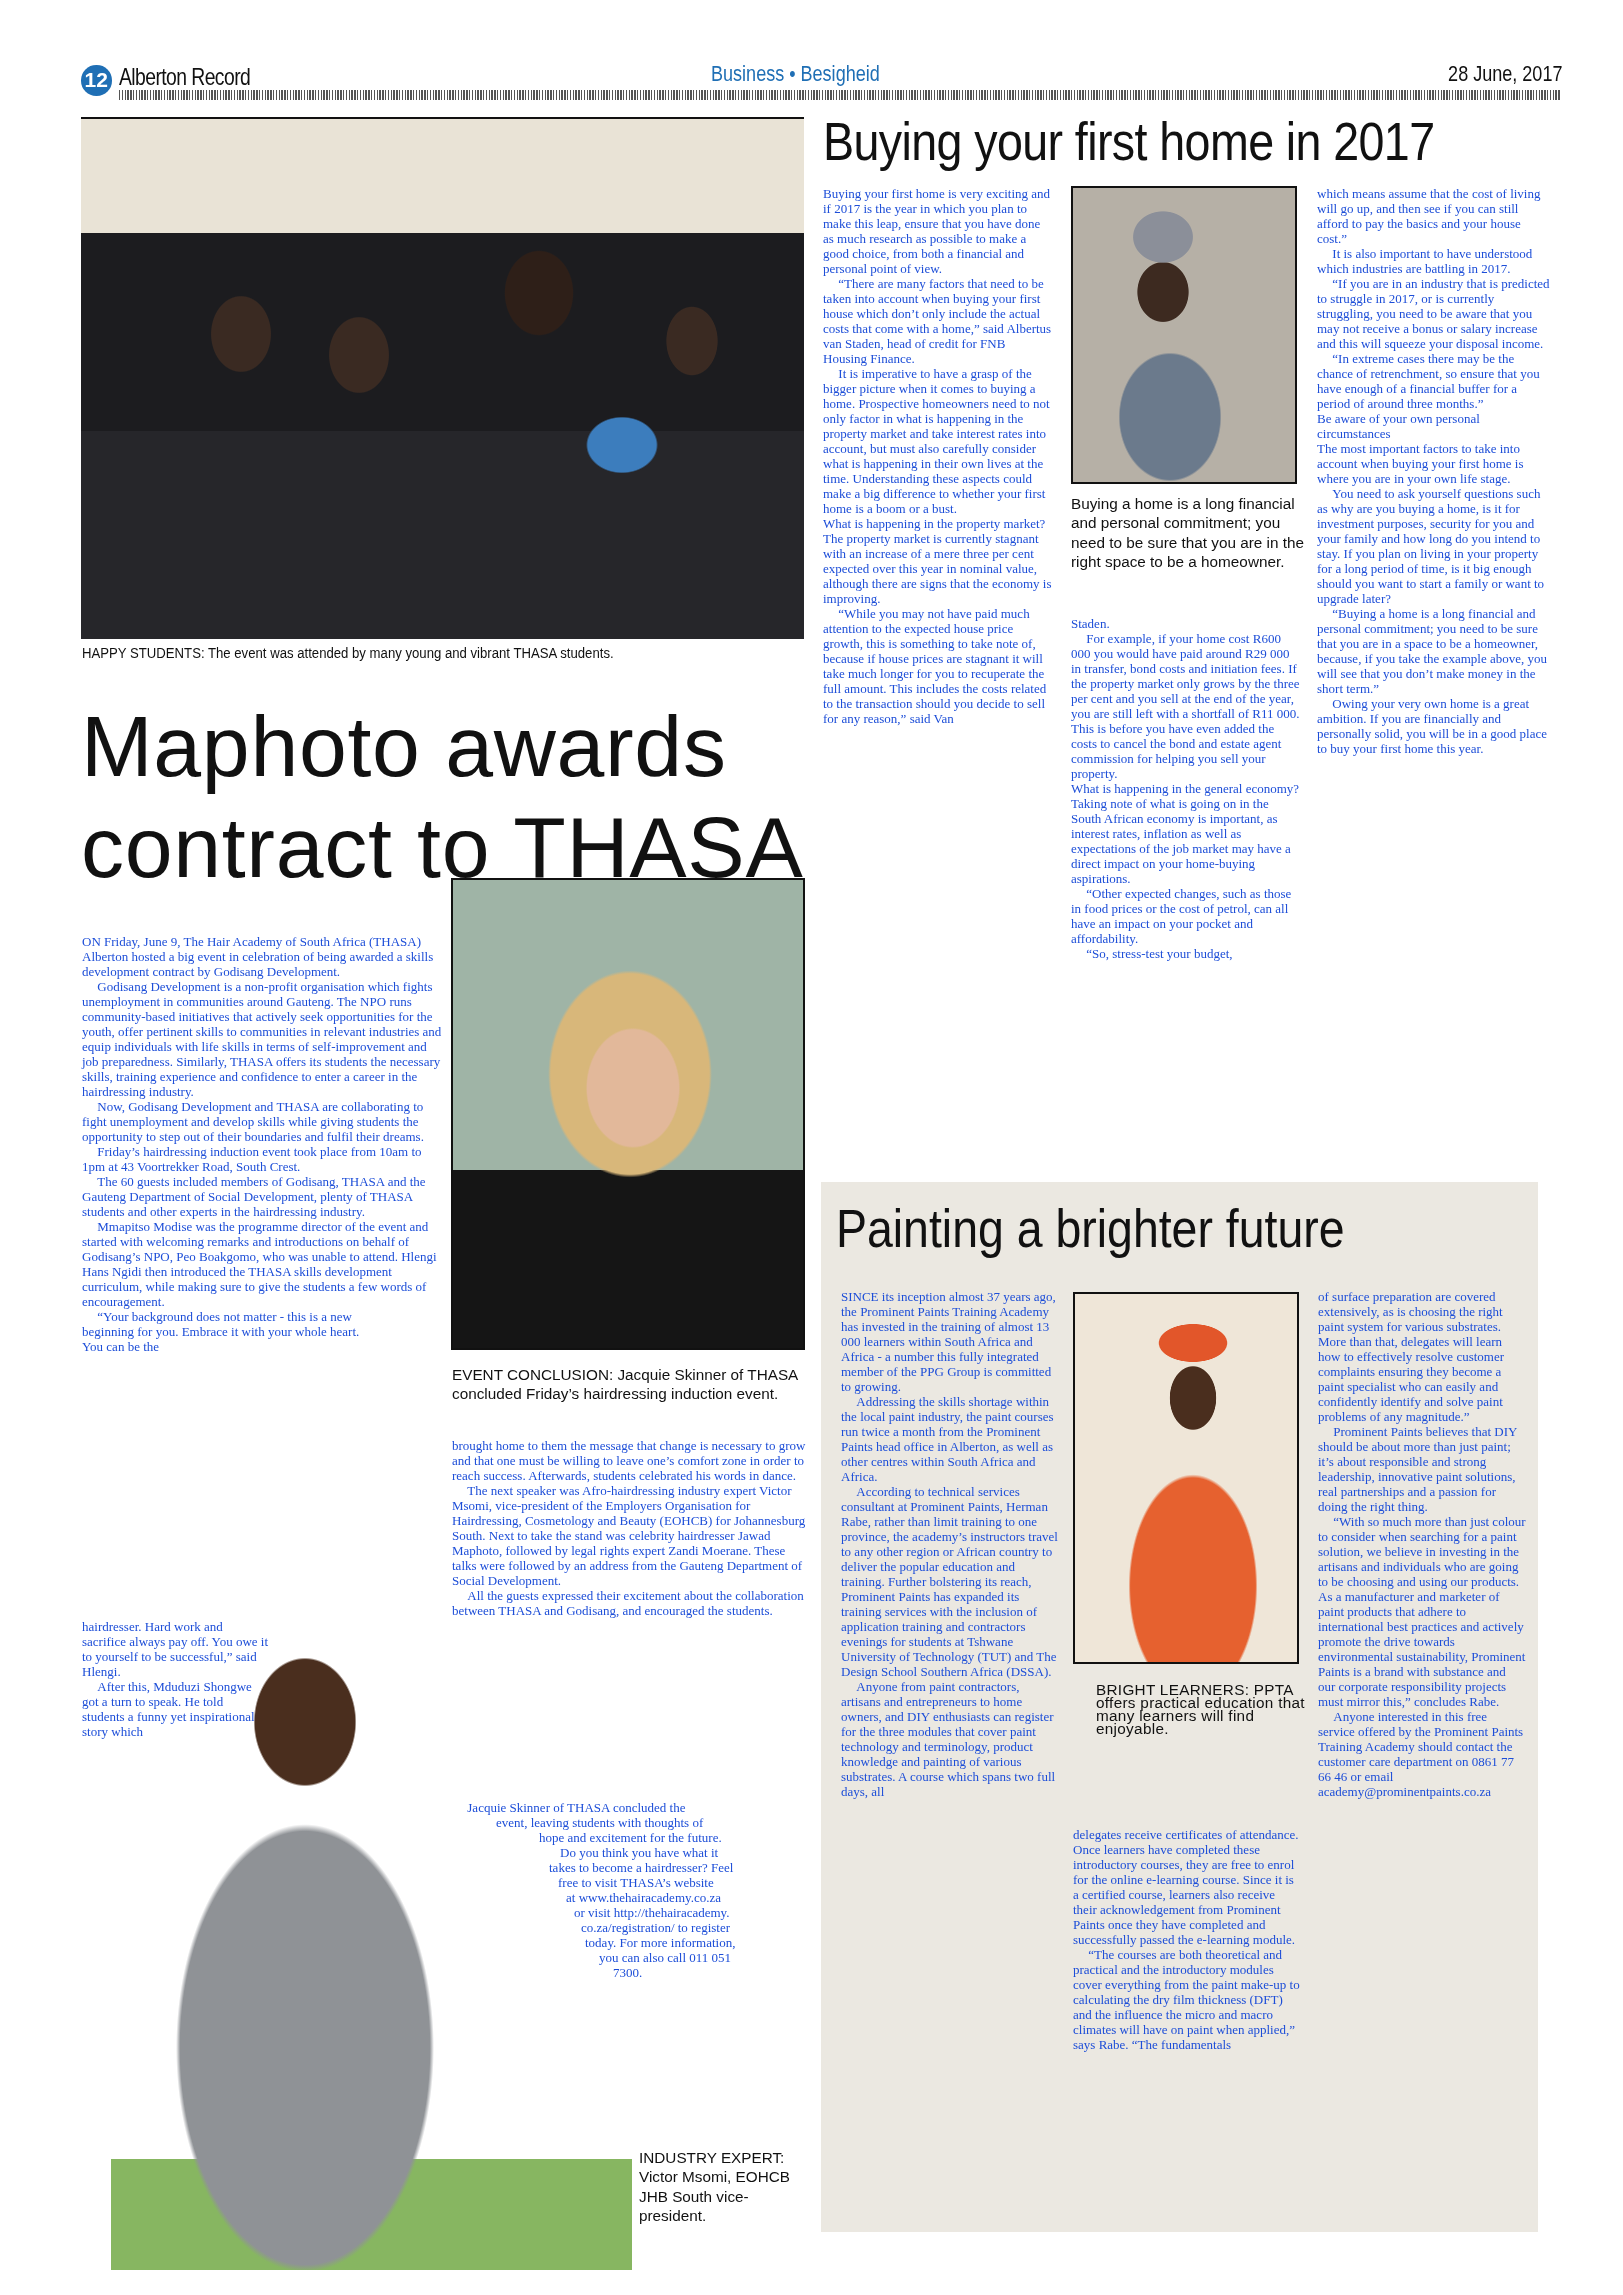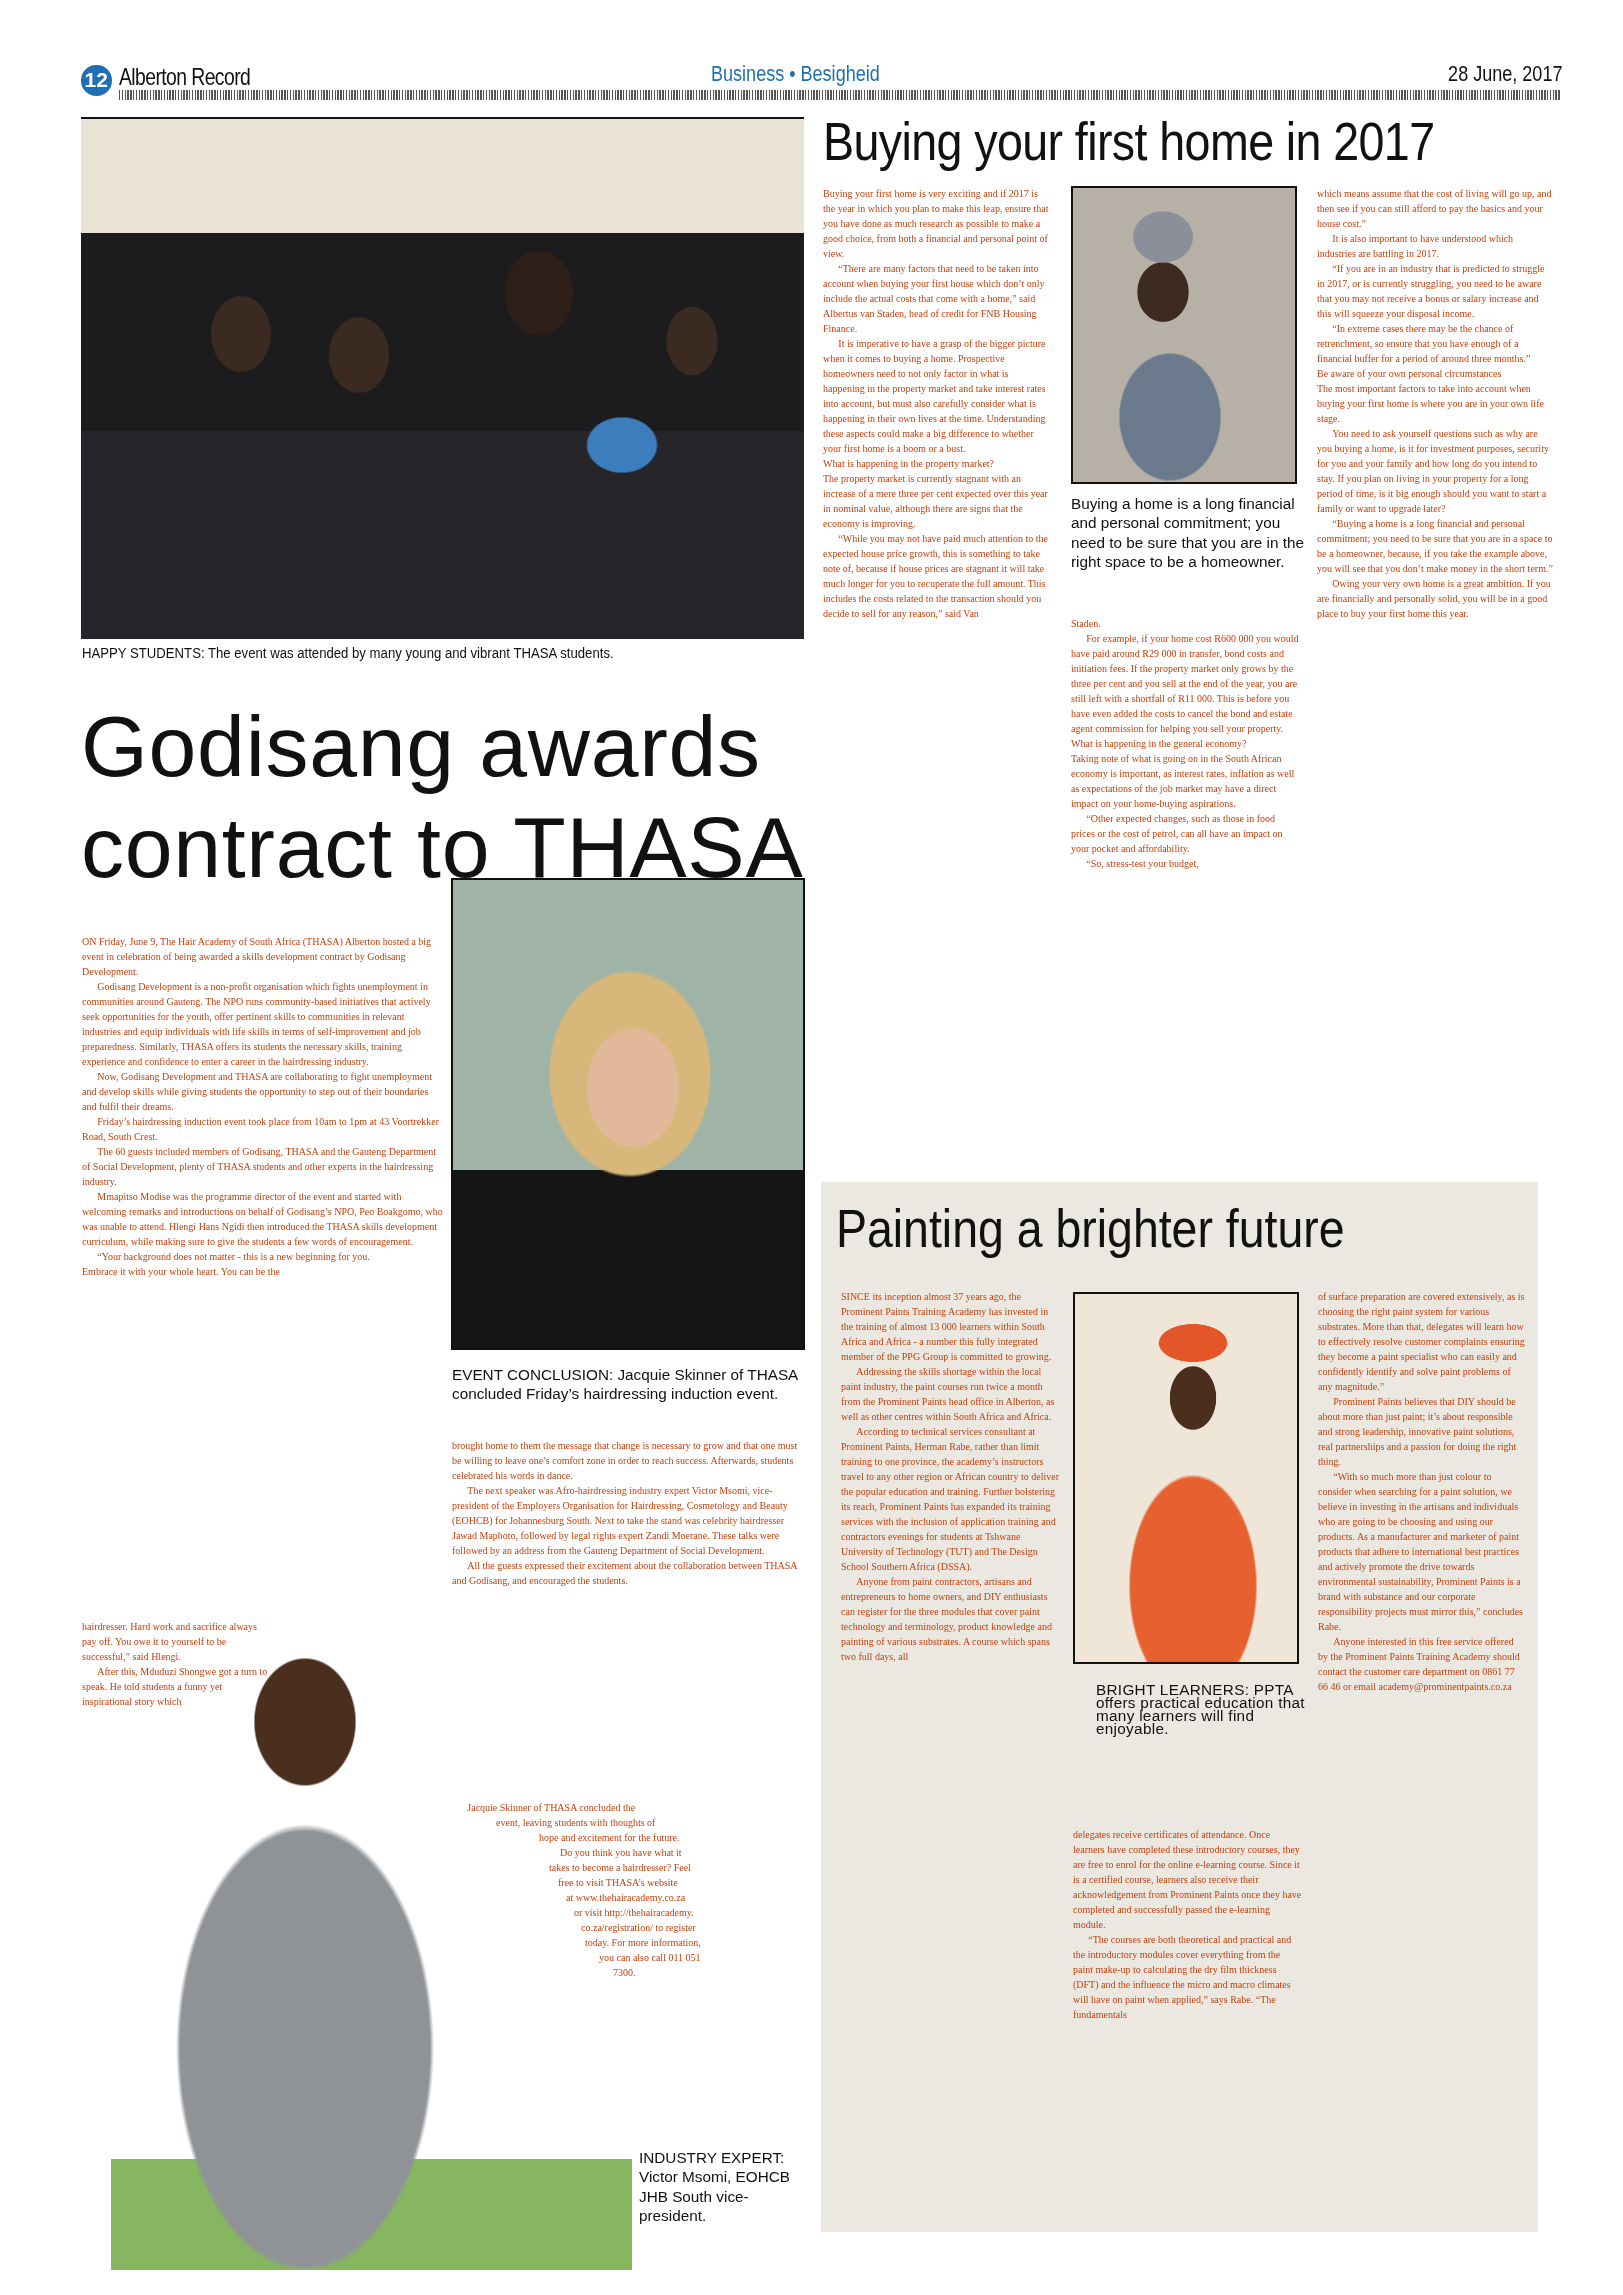--- a/index.html
+++ b/index.html
@@ -58,21 +58,21 @@
   .cap-house { left: 1071px; top: 494px; width: 236px; font-size: 15.3px; line-height: 19.4px; }
   .cap-painter { left: 1072px; top: 1683px; width: 229px; font-size: 15.3px; line-height: 13px; letter-spacing: 0.3px; margin-left: 24px; }
 
   
   .hl { font-family: "Liberation Sans", sans-serif; color: #111; white-space: nowrap; }
   .hl-buying { left: 823px; top: 111px; font-size: 53px; transform: scaleX(0.88); transform-origin: left; letter-spacing: -0.7px; }
   .hl-godisang { left: 81px; top: 696px; font-size: 86px; line-height: 101px; letter-spacing: 0.7px; }
   .hl-painting { left: 836px; top: 1197px; font-size: 54px; transform: scaleX(0.86); transform-origin: left; }
 
   
-  .body-text { font-family: "Liberation Serif", serif; font-size: 10px; line-height: 15px; color: #c2410c; text-align: left; }
+  .body-text { font-family: "Liberation Serif", serif; font-size: 13px; line-height: 15px; color: #1d4ed8; text-align: left; }
   .body-text p { text-indent: 15.3px; }
   .body-text p.noind { text-indent: 0; }
   .body-text .sub { font-weight: normal; text-indent: 0; }
 
   .col-g1 { left: 82px; top: 934px; width: 361px; }
   .col-g1b { left: 82px; top: 1619px; width: 187px; }
   .col-g2 { left: 452px; top: 1438px; width: 354px; }
   .col-g3 { left: 452px; top: 1800px; width: 354px; }
 
   .col-b1 { left: 823px; top: 186px; width: 229px; }
@@ -104,21 +104,21 @@
 <div class="abs page-num">12</div>
 <div class="abs pub-name">Alberton Record</div>
 <div class="abs section">Business • Besigheid</div>
 <div class="abs date">28 June, 2017</div>
 <div class="abs rule"></div>
 
 <div class="photo photo-students"></div>
 <div class="abs caption cap-students">HAPPY STUDENTS: The event was attended by many young and vibrant THASA students.</div>
 
 <div class="abs hl hl-godisang">
-  <div>Godisang awards</div>
+  <div>Maphoto awards</div>
   <div>contract to THASA</div>
 </div>
 
 <div class="abs body-text col-g1">
   <p class="noind">ON Friday, June 9, The Hair Academy of South Africa (THASA) Alberton hosted a big event in celebration of being awarded a skills development contract by Godisang Development.</p>
   <p>Godisang Development is a non-profit organisation which fights unemployment in communities around Gauteng. The NPO runs community-based initiatives that actively seek opportunities for the youth, offer pertinent skills to communities in relevant industries and equip individuals with life skills in terms of self-improvement and job preparedness. Similarly, THASA offers its students the necessary skills, training experience and confidence to enter a career in the hairdressing industry.</p>
   <p>Now, Godisang Development and THASA are collaborating to fight unemployment and develop skills while giving students the opportunity to step out of their boundaries and fulfil their dreams.</p>
   <p>Friday’s hairdressing induction event took place from 10am to 1pm at 43 Voortrekker Road, South Crest.</p>
   <p>The 60 guests included members of Godisang, THASA and the Gauteng Department of Social Development, plenty of THASA students and other experts in the hairdressing industry.</p>
   <p>Mmapitso Modise was the programme director of the event and started with welcoming remarks and introductions on behalf of Godisang’s NPO, Peo Boakgomo, who was unable to attend. Hlengi Hans Ngidi then introduced the THASA skills development curriculum, while making sure to give the students a few words of encouragement.</p>

